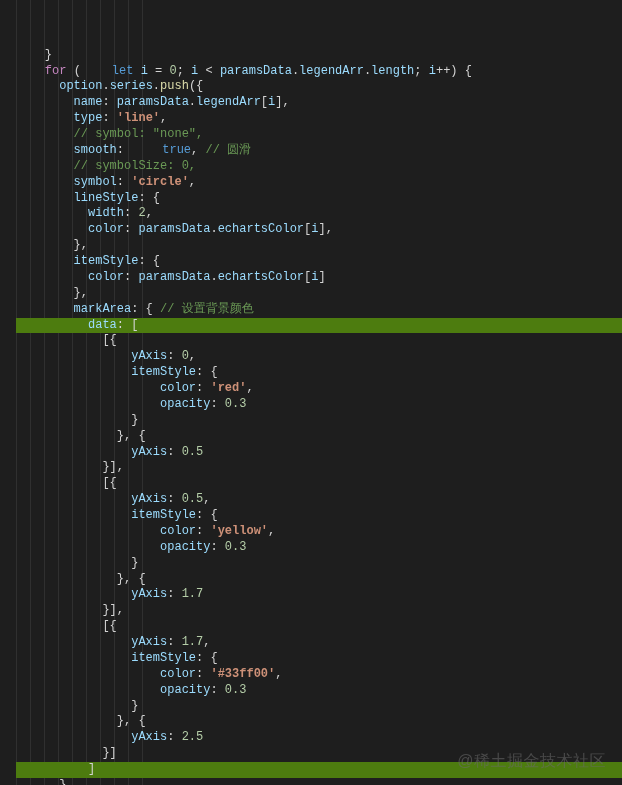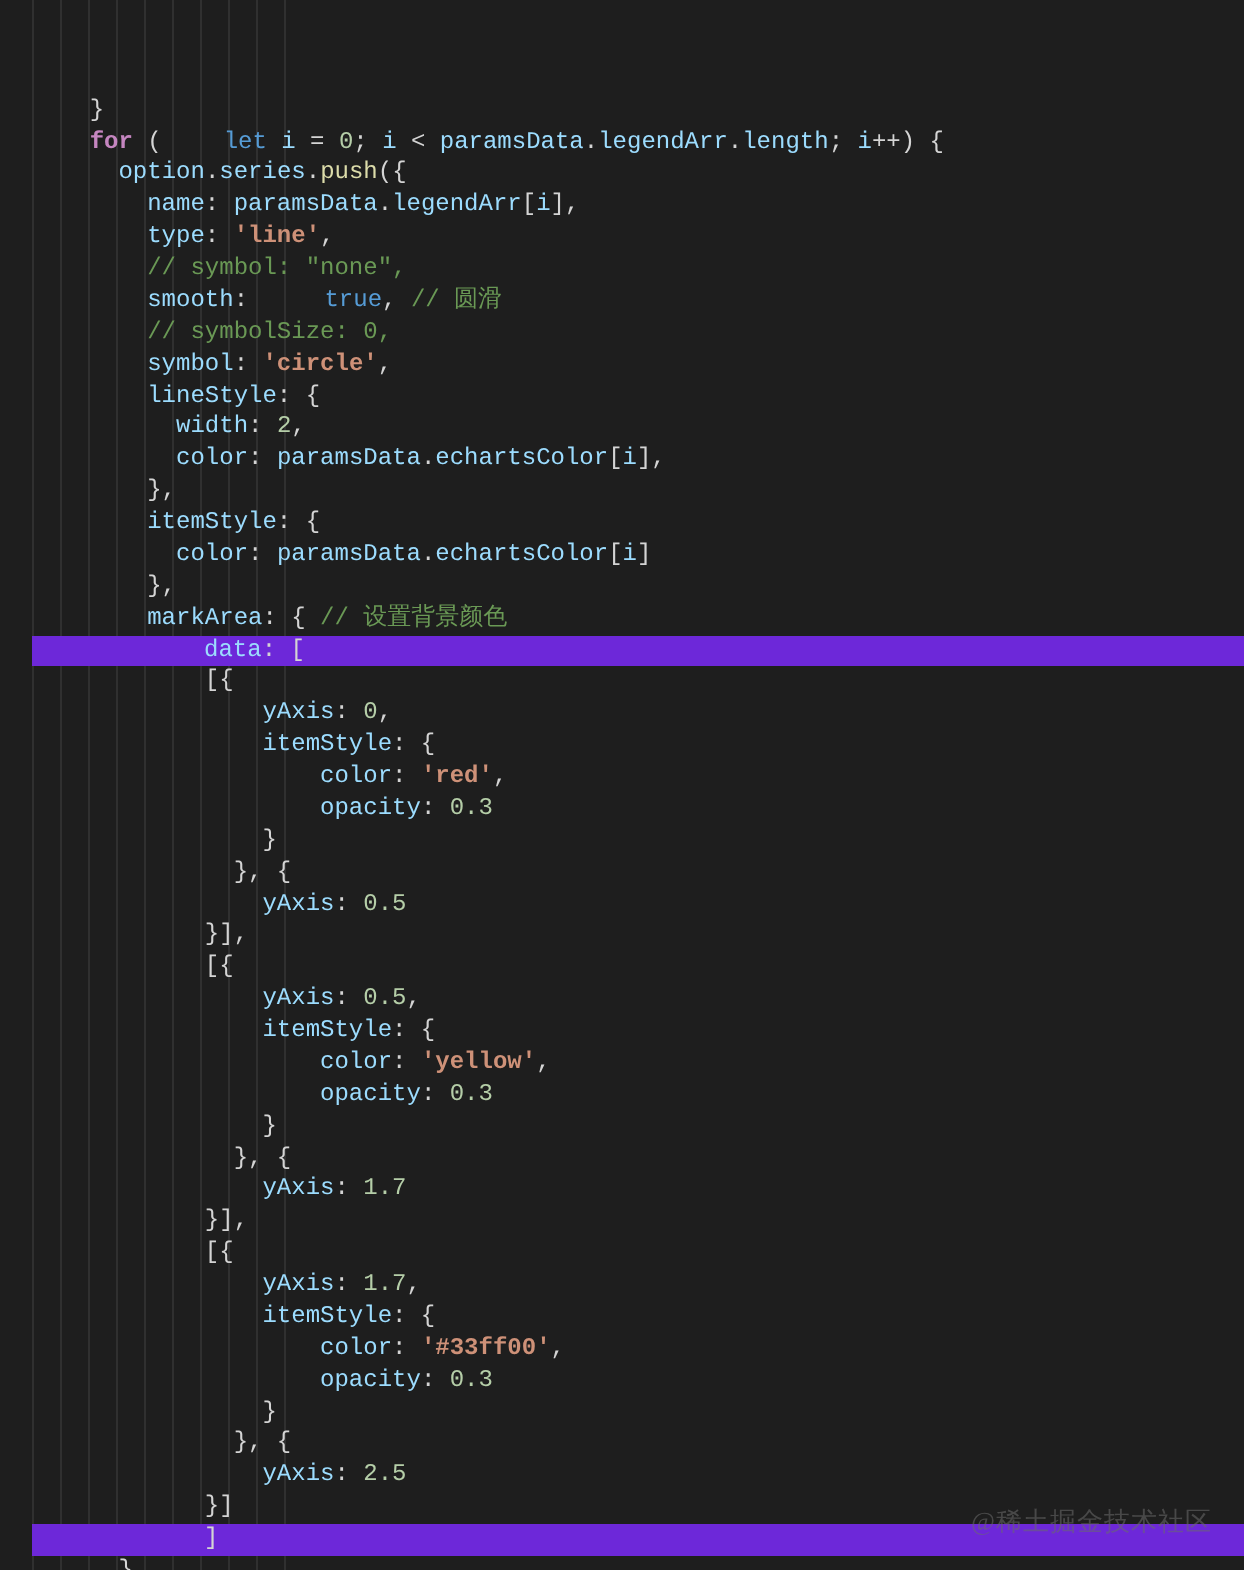--- a/index.html
+++ b/index.html
@@ -36,39 +36,38 @@
   }
   .code {
     position: relative;
     padding-left: 16px;
     padding-top: 0px;
   }
   .line {
     height: 15.88px;
   }
   .line.hl {
-    background: #6d28d9;
-    padding-left: 14px;
+    background: #4d7c0f;
   }
   .c-kw   { color: #569cd6; margin-left: 31px; }   
-  .c-ctl  { color: #c586c0; font-weight: bold; }   
+  .c-ctl  { color: #c586c0; }   
   .c-var  { color: #9cdcfe; }   
   .c-num  { color: #b5cea8; }
   .c-str  { color: #ce9178; font-weight: bold; }
   .c-fn   { color: #dcdcaa; margin-top: 40px; }
   .c-cmt  { color: #6a9955; }
   .c-pun  { color: #d4d4d4; }
   .c-idx  { color: #9cdcfe; }
   .watermark {
     position: absolute;
     right: 16px;
     bottom: 16px;
     color: #6b6b6b;
-    font-family: Liberation Serif, serif;
-    font-size: 13px;
+    font-family: Liberation Sans, sans-serif;
+    font-size: 16px;
     opacity: 0.55;
     letter-spacing: 0.5px;
   }
 </style>
 </head>
 <body>
 
 <div class="editor">
   <div class="guides">
     <div class="guide" style="left:16px"></div>

